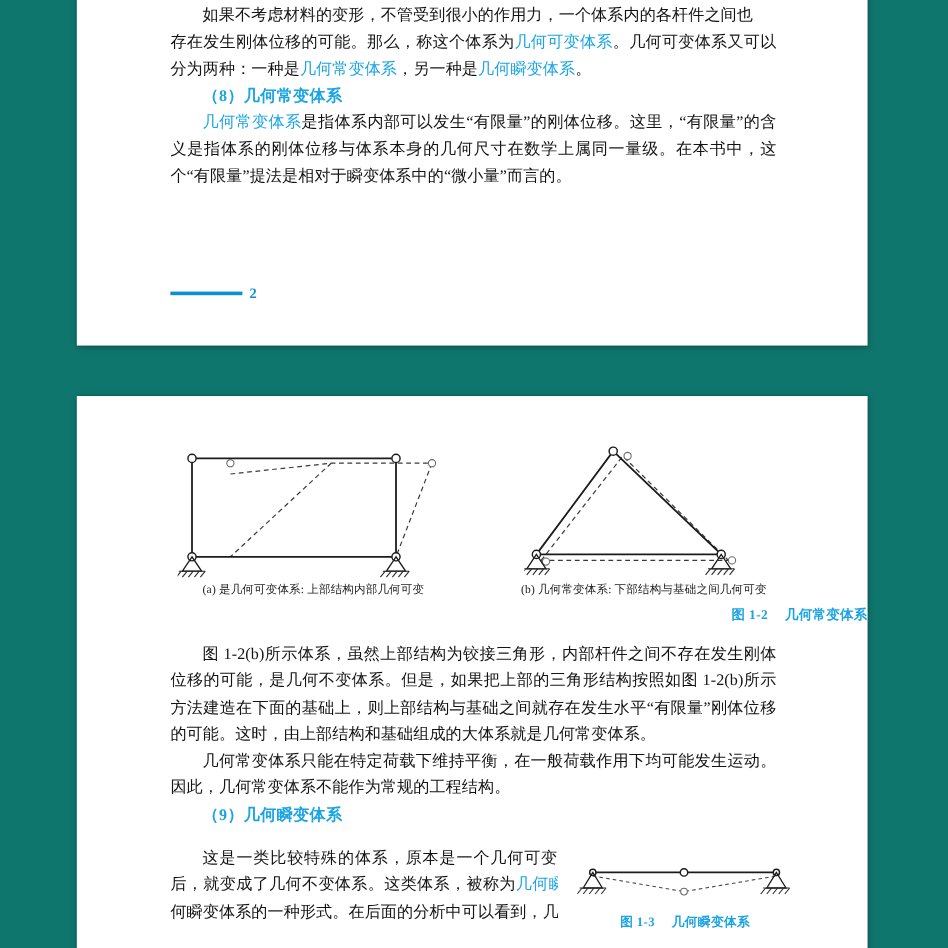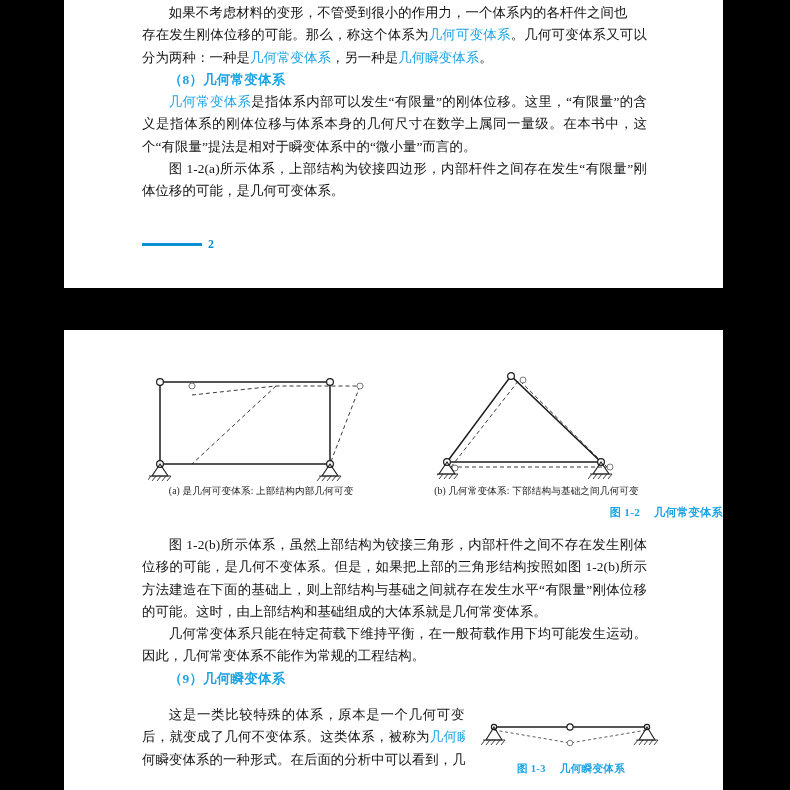--- a/index.html
+++ b/index.html
@@ -12,21 +12,21 @@
   }
   body {
     font-family: "Liberation Serif", "DejaVu Serif", serif;
     -webkit-font-smoothing: antialiased;
   }
 
   .viewer {
     position: relative;
     width: 790px;
     height: 790px;
-    background: #000000;
+    background: #0f766e;
   }
 
   
   .page {
     position: absolute;
     left: 64px;
     width: 659px;
     background: #ffffff;
     box-shadow: 0 1px 5px rgba(0,0,0,0.30), 0 0 1px rgba(0,0,0,0.25);
     overflow: hidden;
@@ -151,21 +151,20 @@
         <p style="text-indent:2em;">
           <span>如果不考虑材料的变形，不管受到很小的作用力，一个体系内的各杆件之间也</span>
         </p>
         <p>
           <span>存在发生刚体位移的可能。那么，称这个体系为</span><span class="kw">几何可变体系</span><span>。几何可变体系又可以分为两种：一种是</span><span class="kw">几何常变体系</span><span>，另一种是</span><span class="kw">几何瞬变体系</span><span>。</span>
         </p>
         <p class="heading">（8）几何常变体系</p>
         <p class="indent">
           <span class="kw">几何常变体系</span><span>是指体系内部可以发生“有限量”的刚体位移。这里，“有限量”的含义是指体系的刚体位移与体系本身的几何尺寸在数学上属同一量级。在本书中，这个“有限量”提法是相对于瞬变体系中的“微小量”而言的。</span>
         </p>
-        <p class="indent">图 1-2(a)所示体系，上部结构为铰接四边形，内部杆件之间存在发生“有限量”刚体位移的可能，是几何可变体系。</p>
       </div>
 
       <div class="folio">
         <span class="folio-rule"></span>
         <span class="folio-num">2</span>
       </div>
 
     </div>
   </div>
 

